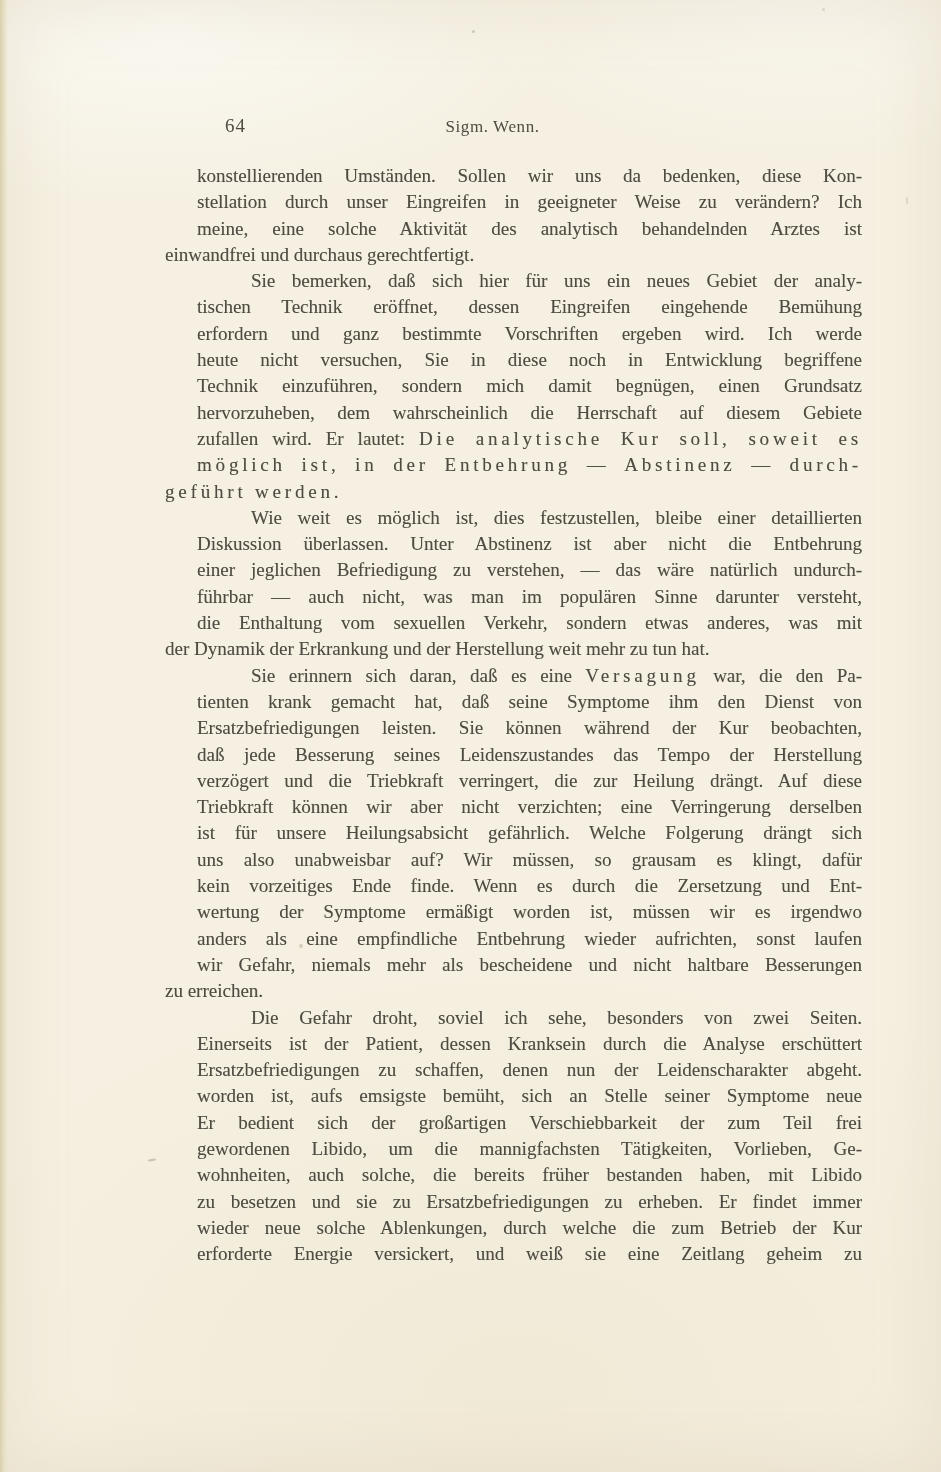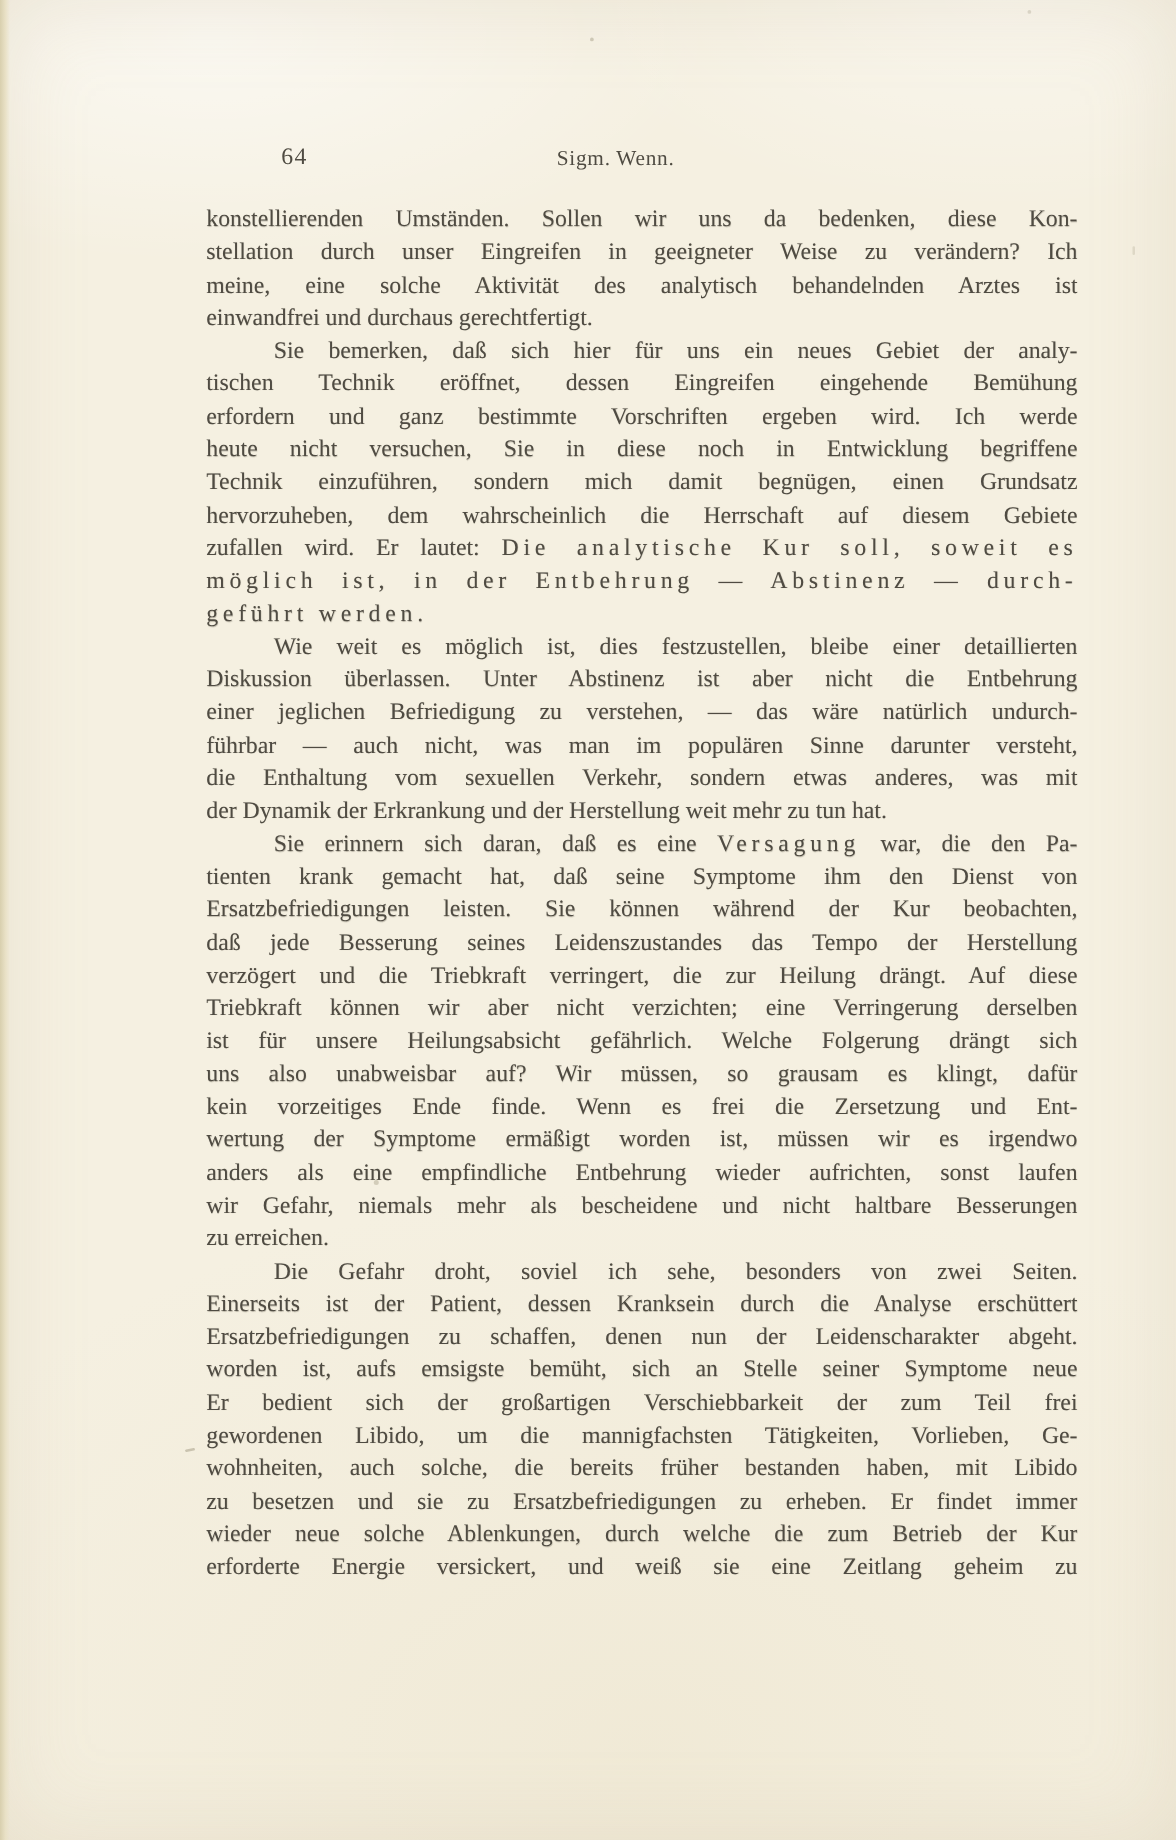--- a/index.html
+++ b/index.html
@@ -35,21 +35,21 @@
   .textblock{
     position:absolute;left:165px;top:163px;width:697px;
     font-size:19px;
   }
   .line{
     height:26.3px;line-height:26.3px;
     overflow:hidden;
     text-align:left;
     text-shadow:0.3px 0.3px 0.6px rgba(95,88,75,.35);
   }
-  .line.j{text-align:justify;}
+  .line.j{text-align:justify;margin-left:32px;}
   .line.j::after{content:"";display:inline-block;width:100%;height:0;}
   .line.indent{text-indent:54px;}
   .g{letter-spacing:0.2em;}
   .speck{position:absolute;background:#a09880;border-radius:50%;}
   .speck.s1{left:472px;top:30px;width:3px;height:3px;opacity:.45;}
   .speck.s2{left:822px;top:8px;width:3px;height:3px;opacity:.3;}
   .speck.s3{left:299px;top:944px;width:4px;height:4px;opacity:.4;}
   .speck.s4{left:148px;top:1159px;width:8px;height:2px;border-radius:2px;opacity:.5;transform:rotate(-10deg);}
   .speck.s5{left:906px;top:197px;width:2px;height:7px;border-radius:2px;opacity:.25;}
 </style>
@@ -92,21 +92,21 @@
       </div>
       <div>
         <div class="line j indent"><span>Sie erinnern sich daran, daß es eine </span><span class="g">Versagung</span><span> war, die den Pa-</span></div>
         <div class="line j"><span>tienten krank gemacht hat, daß seine Symptome ihm den Dienst von</span></div>
         <div class="line j"><span>Ersatzbefriedigungen leisten. Sie können während der Kur beobachten,</span></div>
         <div class="line j"><span>daß jede Besserung seines Leidenszustandes das Tempo der Herstellung</span></div>
         <div class="line j"><span>verzögert und die Triebkraft verringert, die zur Heilung drängt. Auf diese</span></div>
         <div class="line j"><span>Triebkraft können wir aber nicht verzichten; eine Verringerung derselben</span></div>
         <div class="line j"><span>ist für unsere Heilungsabsicht gefährlich. Welche Folgerung drängt sich</span></div>
         <div class="line j"><span>uns also unabweisbar auf? Wir müssen, so grausam es klingt, dafür</span></div>
-        <div class="line j"><span>kein vorzeitiges Ende finde. Wenn es frei die Zersetzung und Ent-</span></div>
+        <div class="line j"><span>kein vorzeitiges Ende finde. Wenn es durch die Zersetzung und Ent-</span></div>
         <div class="line j"><span>wertung der Symptome ermäßigt worden ist, müssen wir es irgendwo</span></div>
         <div class="line j"><span>anders als eine empfindliche Entbehrung wieder aufrichten, sonst laufen</span></div>
         <div class="line j"><span>wir Gefahr, niemals mehr als bescheidene und nicht haltbare Besserungen</span></div>
         <div class="line"><span>zu erreichen.</span></div>
       </div>
       <div>
         <div class="line j indent"><span>Die Gefahr droht, soviel ich sehe, besonders von zwei Seiten.</span></div>
         <div class="line j"><span>Einerseits ist der Patient, dessen Kranksein durch die Analyse erschüttert</span></div>
         <div class="line j"><span>Ersatzbefriedigungen zu schaffen, denen nun der Leidenscharakter abgeht.</span></div>
         <div class="line j"><span>worden ist, aufs emsigste bemüht, sich an Stelle seiner Symptome neue</span></div>

